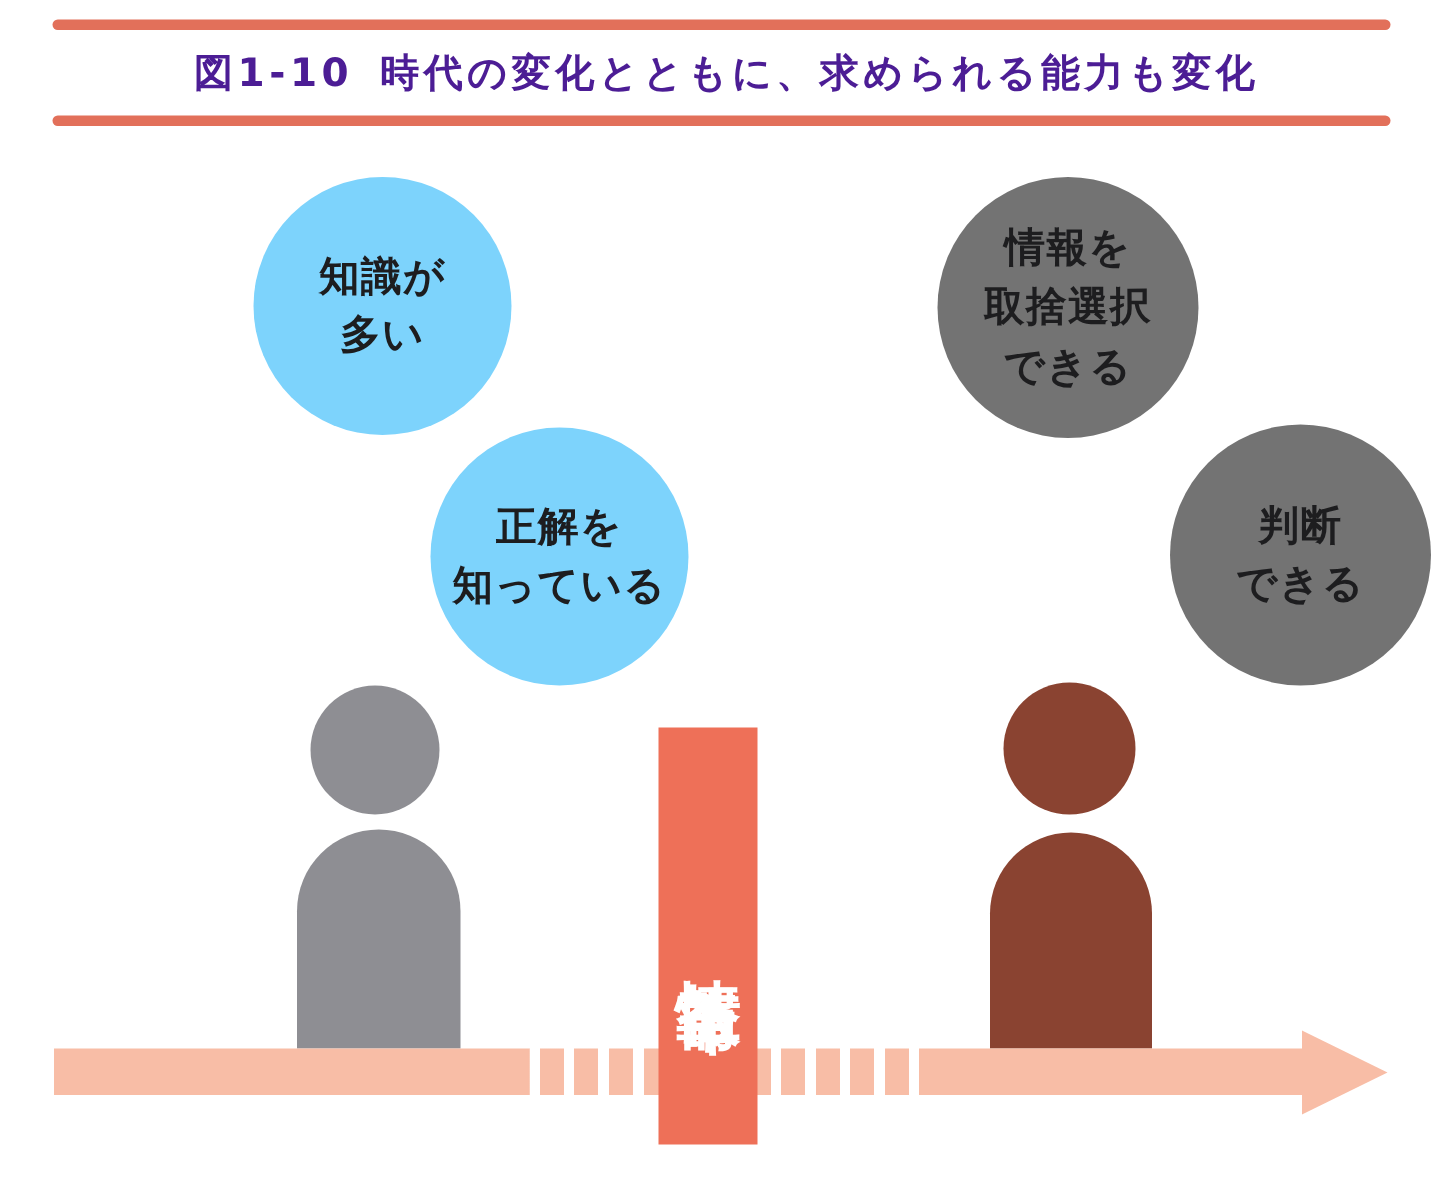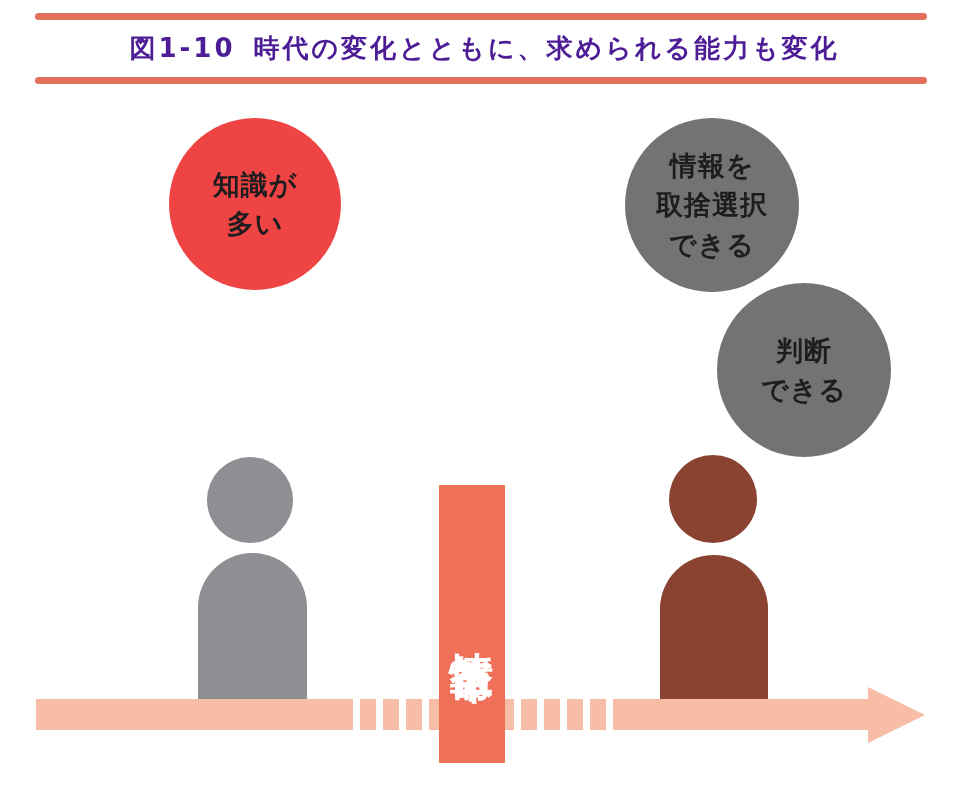--- a/index.html
+++ b/index.html
@@ -48,29 +48,29 @@
     align-items: center;
     justify-content: center;
     text-align: center;
     font-weight: 700;
     font-size: 27px;
     line-height: 1.45;
     letter-spacing: 1px;
     color: #1d1d1f;
   }
   .circle span { white-space: pre-line; }
-  .circle.gray { background: #ef4444; }
+  .circle.gray { background: #7dd3fc; }
   .circle.pink { background: #737373; }
 
   .c-knowledge   { left: 169px; top: 118px; width: 172px; height: 172px; }
   .c-instruction { left:  42px; top: 285px; width: 172px; height: 172px; }
   .c-answer      { left: 287px; top: 285px; width: 172px; height: 172px; }
   .c-select      { left: 625px; top: 118px; width: 174px; height: 174px; }
   .c-hypothesis  { left: 500px; top: 283px; width: 174px; height: 174px; }
-  .c-judge       { left: 717px; top: 283px; width: 174px; height: 174px; }
+  .c-judge       { left: 780px; top: 283px; width: 174px; height: 174px; }
 
   
   .person-head { position: absolute; border-radius: 50%; }
   .person-body { position: absolute; }
 
   .p-left .person-head  { left: 207px; top: 457px; width: 86px;  height: 86px;  background: #8e8e93; }
   .p-left .person-body  { left: 198px; top: 553px; width: 109px; height: 146px; background: #8e8e93;
                           border-radius: 55px 55px 0 0; }
   .p-right .person-head { left: 669px; top: 455px; width: 88px;  height: 88px;  background: #8a4331; }
   .p-right .person-body { left: 660px; top: 555px; width: 108px; height: 144px; background: #8a4331;
@@ -128,20 +128,24 @@
   <div class="rule rule-top"></div>
   <div class="figure-title">
     <span class="fig-no">図1-10</span><span>時代の変化とともに、求められる能力も変化</span>
   </div>
   <div class="rule rule-bottom"></div>
 
   <div class="circle gray c-knowledge">
     <span>知識が
 多い</span>
   </div>
+  <div class="circle gray c-answer">
+    <span>正解を
+知っている</span>
+  </div>
 
   <div class="circle pink c-select">
     <span>情報を
 取捨選択
 できる</span>
   </div>
   <div class="circle pink c-judge">
     <span>判断
 できる</span>
   </div>

